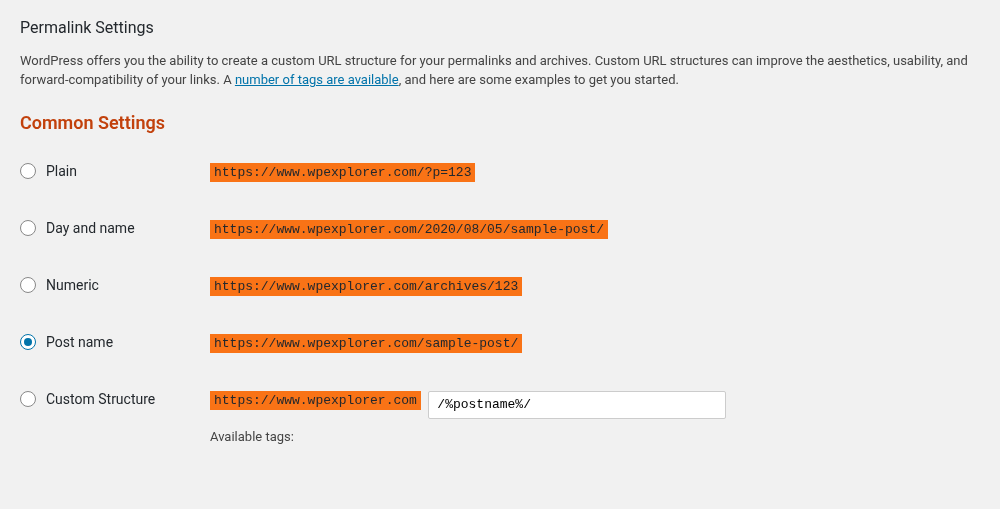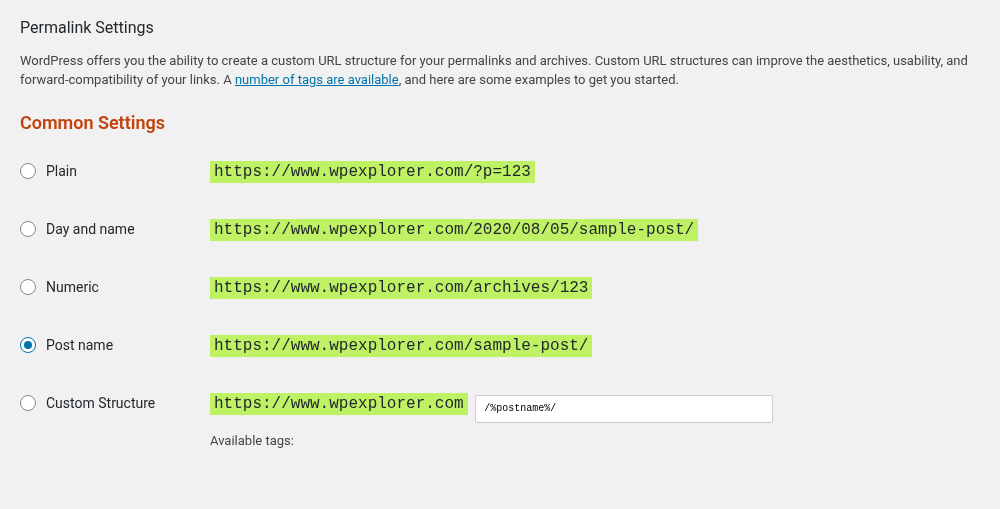--- a/index.html
+++ b/index.html
@@ -80,31 +80,31 @@
     input[type="radio"]:checked::after {
       content: "";
       position: absolute;
       left: 3px; top: 3px;
       width: 8px; height: 8px;
       border-radius: 50%;
       background: #0073aa;
     }
     code.example {
       font-family: "SFMono-Regular", Consolas, "Liberation Mono", Menlo, monospace;
-      font-size: 16px;
-      background: #bef264;
+      font-size: 13px;
+      background: #f97316;
       padding: 2px 4px;
       color: #23282d;
     }
     .custom-row td {
       padding-bottom: 6px;
     }
     input.perm-input {
       font-family: "SFMono-Regular", Consolas, "Liberation Mono", Menlo, monospace;
-      font-size: 10px;
+      font-size: 13px;
       border: 1px solid #ccc;
       background: #fff;
       padding: 4px 8px;
       width: 298px;
       height: 28px;
       vertical-align: top;
       margin-left: 4px;
       border-radius: 2px;
     }
     .available-label {

